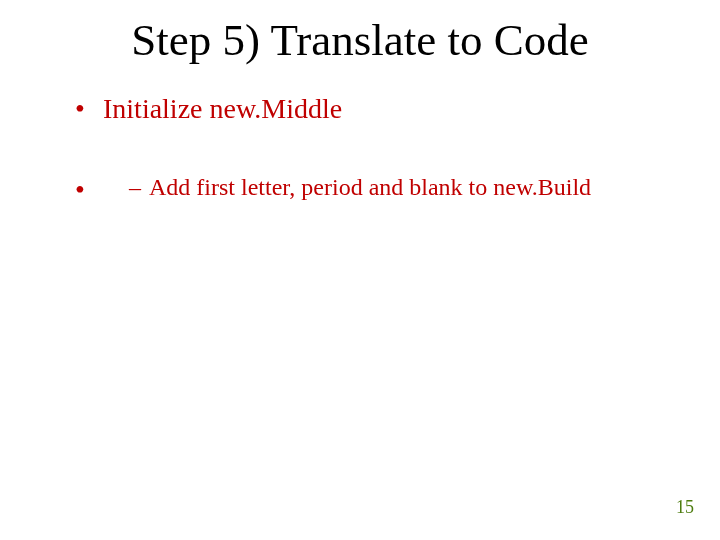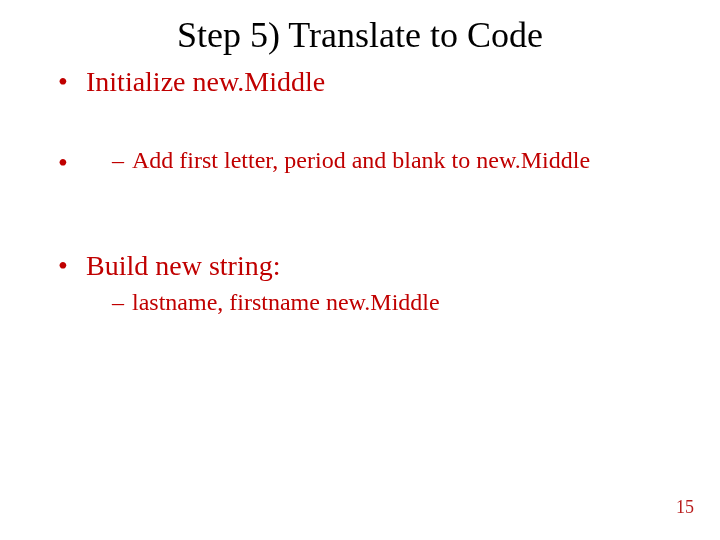--- a/index.html
+++ b/index.html
@@ -13,32 +13,32 @@
     position: relative;
   }
   .slide {
     width: 720px;
     height: 540px;
     position: relative;
     box-sizing: border-box;
   }
   .title {
     text-align: center;
-    font-size: 36px;
+    font-size: 45px;
     padding-top: 14px;
     padding-bottom: 8px;
     font-weight: normal;
   }
   .content {
     padding-left: 58px;
     padding-right: 40px;
   }
   ul.level1 {
     list-style: none;
-    margin: 0;
+    margin: 17px;
     padding: 0;
   }
   ul.level1 > li {
     font-size: 28px;
     line-height: 1.25;
     margin-bottom: 0;
     color: #c00000;
     position: relative;
     padding-left: 28px;
   }
@@ -70,21 +70,21 @@
     color: #c00000;
   }
   .gap-large { height: 42px; }
   .gap-huge  { height: 72px; }
   .gap-med   { height: 40px; }
   .page-number {
     position: absolute;
     right: 26px;
     bottom: 22px;
     font-size: 18px;
-    color: #b91c1c;
+    color: #4d7c0f;
   }
 </style>
 </head>
 <body>
 
 <div class="slide">
 
   <div class="title">Step 5) Translate to Code</div>
 
   <div class="content">
@@ -92,35 +92,27 @@
 
       <li>
         <span>Initialize new.Middle</span>
       </li>
 
       <div class="gap-large"></div>
 
       <li>
         <ul class="level2">
           <li>
-            <span>Add first letter, period and blank to new.Middle</span>
+            <span>Add first letter, period and blank to new.Build</span>
           </li>
         </ul>
       </li>
 
       <div class="gap-huge"></div>
 
-      <li>
-        <span>Build new string:</span>
-        <ul class="level2">
-          <li>
-            <span>lastname, firstname new.Middle</span>
-          </li>
-        </ul>
-      </li>
 
       <div class="gap-med"></div>
 
 
     </ul>
   </div>
 
   <div class="page-number">15</div>
 
 </div>

